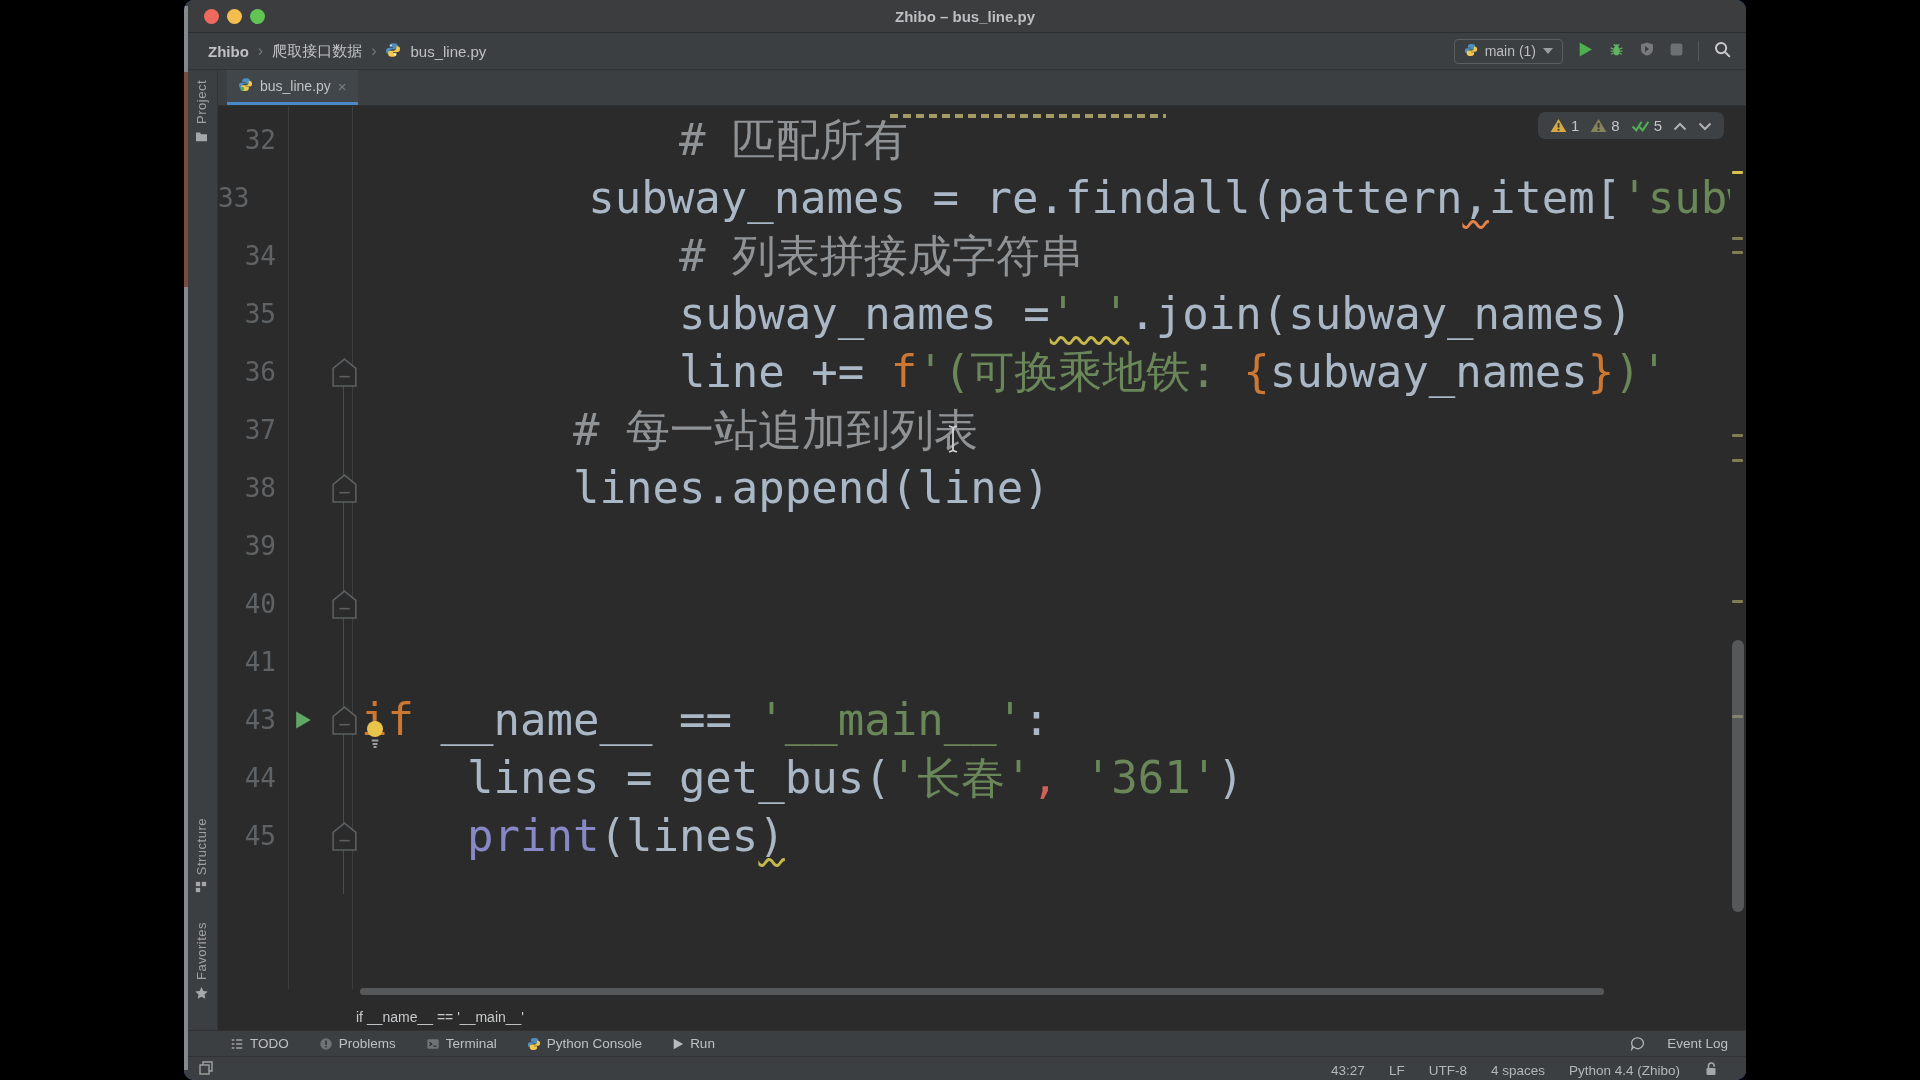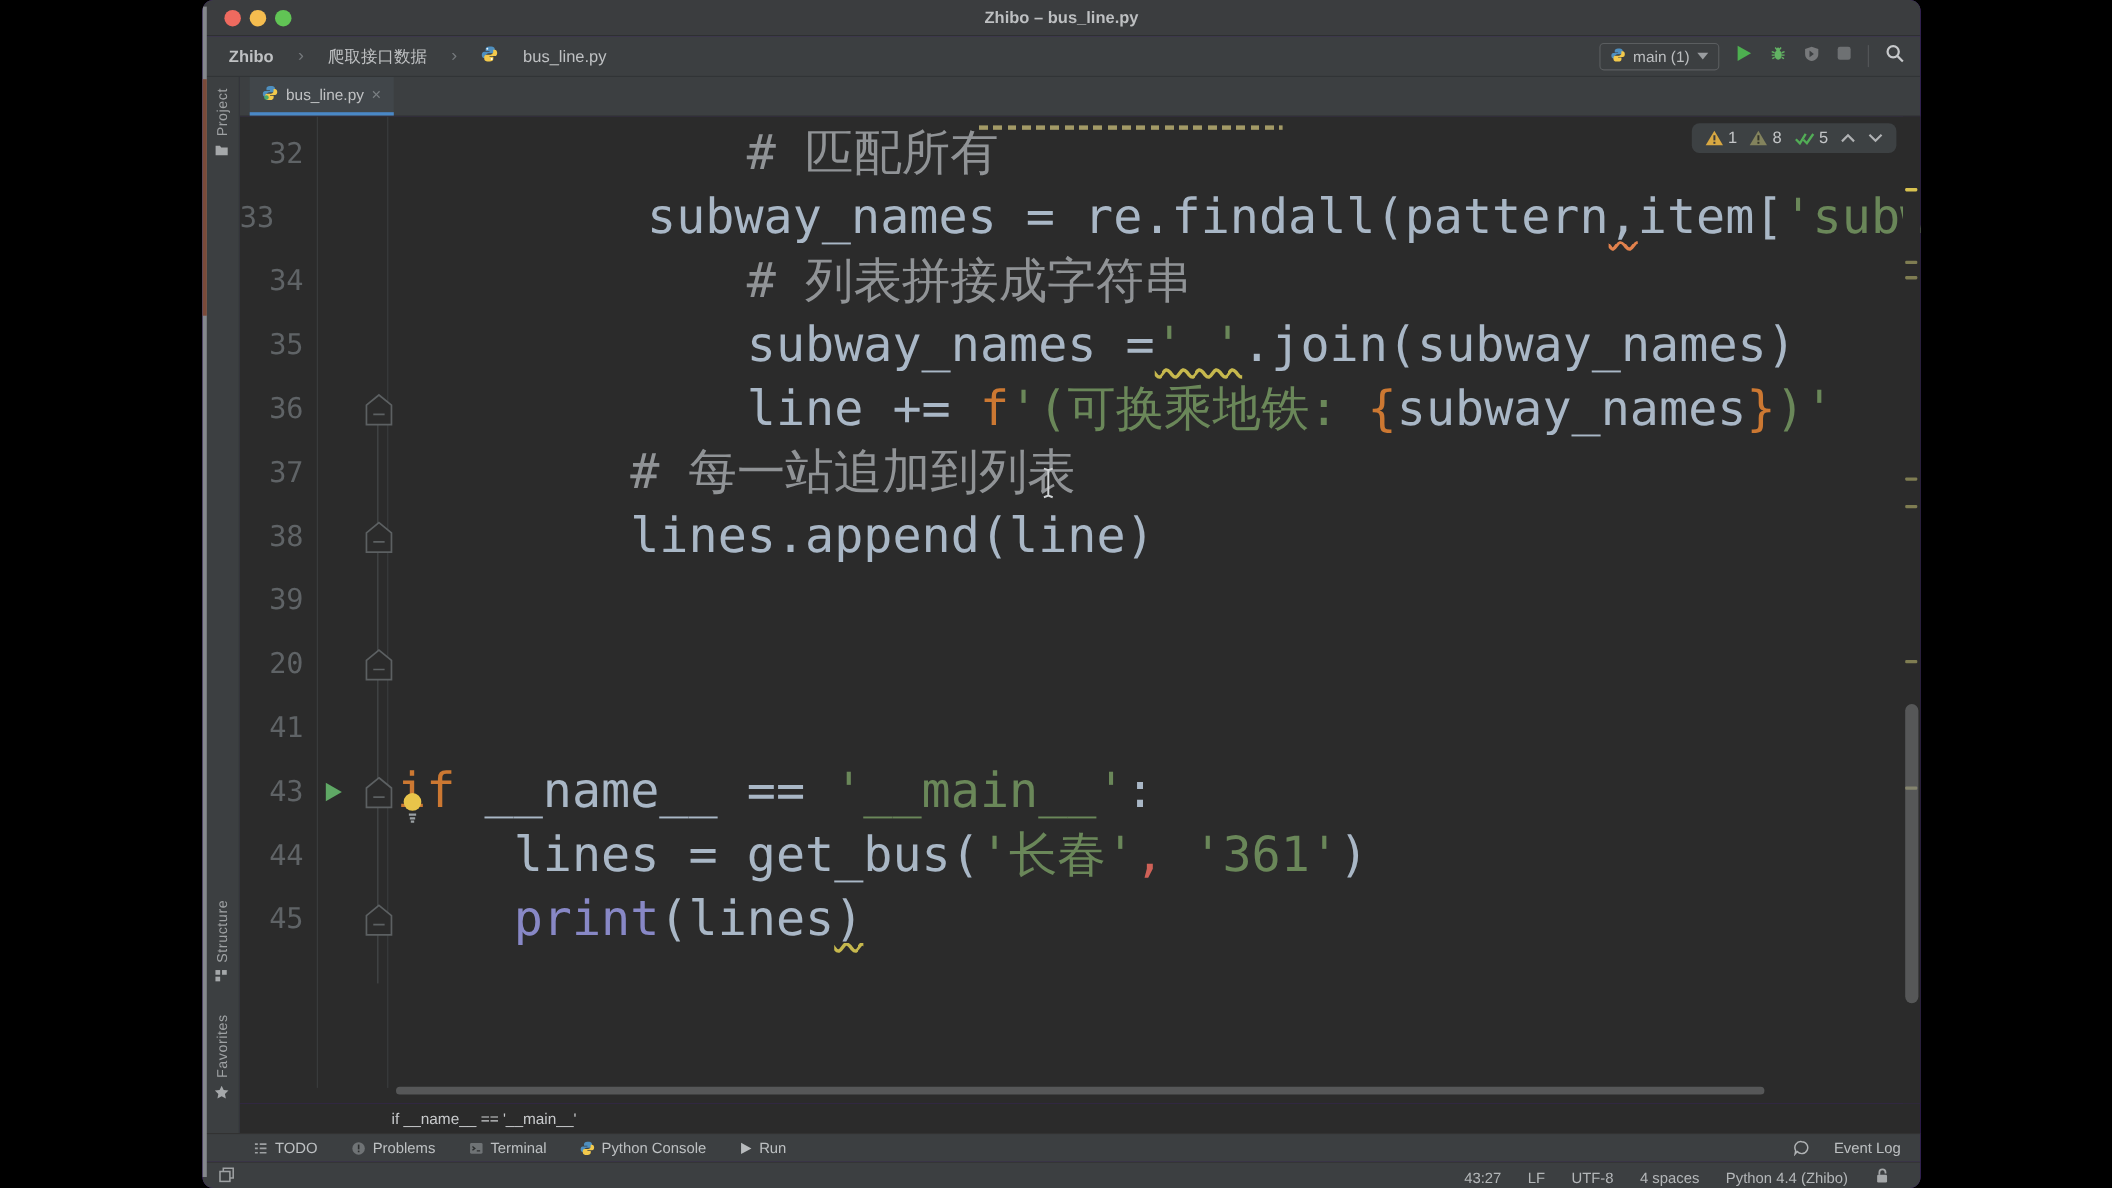--- a/index.html
+++ b/index.html
@@ -1,35 +1,35 @@
 <!DOCTYPE html>
 <html><head>
 <meta charset="utf-8">
 <style>
   * { margin:0; padding:0; box-sizing:border-box; }
   html,body { width:1920px; height:1080px; background:#000; overflow:hidden;
               font-family:"Liberation Sans", sans-serif; }
 
   
   .window { position:absolute; left:184px; top:0; width:1562px; height:1080px;
-            background:#4c1d95; border-radius:10px; overflow:hidden; }
+            background:#3b82f6; border-radius:10px; overflow:hidden; }
   .win-edge { position:absolute; left:0; top:6px; width:4px; height:1064px; background:#85888d; z-index:60; }
   .win-edge-brown { position:absolute; left:0; top:72px; width:4px; height:215px; background:#7b4a39; z-index:61; }
 
   
   .titlebar { position:absolute; left:0; top:0; right:0; height:33px; background:#3b3d3f;
               border-bottom:1px solid #2c2d2e; display:flex; align-items:center; }
   .lights { position:absolute; left:20px; top:9px; display:flex; gap:8px; }
   .light { width:15px; height:15px; border-radius:50%; }
   .title { width:100%; text-align:center; font-size:15px; font-weight:700; color:#bdbfc1; }
 
   
   .navbar { position:absolute; left:0; top:33px; right:0; height:37px; background:#3c3f41;
             border-bottom:1px solid #313436; display:flex; align-items:center; }
-  .crumbs { display:flex; align-items:center; gap:22px; padding-left:24px; font-size:15px; color:#bfc1c3; }
+  .crumbs { display:flex; align-items:center; gap:9px; padding-left:24px; font-size:15px; color:#bfc1c3; }
   .crumb-sep { color:#75797c; font-size:16px; }
   .crumb-root { font-weight:700; }
   .nav-right { position:absolute; right:14px; top:0; height:36px; display:flex; align-items:center; gap:14px; }
   .runcfg { display:flex; align-items:center; gap:7px; border:1px solid #5b5e60; border-radius:4px;
             padding:3px 9px; color:#bcbec0; font-size:14px; }
   .caret-down { width:0; height:0; border-left:5px solid transparent; border-right:5px solid transparent;
                 border-top:6px solid #9a9da0; }
   .nav-div { width:1px; height:20px; background:#55585a; }
 
   
@@ -253,21 +253,21 @@
           </div>
           <pre class="code"><span class="c-plain">        lines.append(line)</span></pre>
         </div>
         <div class="row">
           <div class="g-num">39</div>
           <div class="g-mid"></div>
           <div class="g-fold"></div>
           <pre class="code"></pre>
         </div>
         <div class="row">
-          <div class="g-num">20</div>
+          <div class="g-num">40</div>
           <div class="g-mid"></div>
           <div class="g-fold">
             <svg width="27" height="31" viewBox="0 0 26 30">
               <path d="M13 2 L24 11 V28 H2 V11 Z" fill="#2b2b2b" stroke="#5c6062" stroke-width="1.5"></path>
               <path d="M8 19 H18" stroke="#5c6062" stroke-width="1.5"></path>
             </svg>
           </div>
         </div>
         <div class="row">
           <div class="g-num">41</div>

